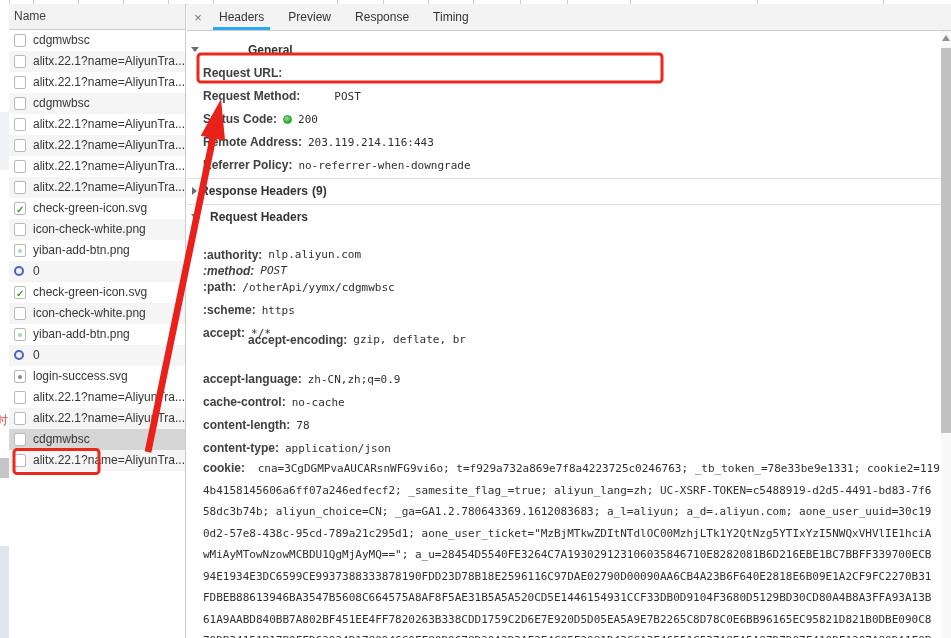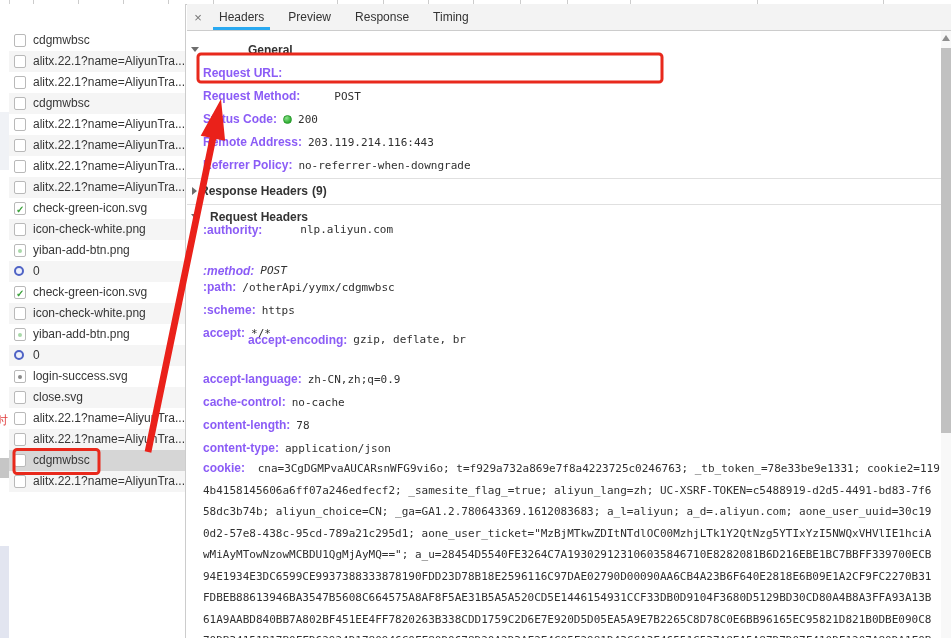--- a/index.html
+++ b/index.html
@@ -35,21 +35,21 @@
           box-sizing:border-box;display:flex;align-items:center;padding-left:2px;font-size:12px;color:#333;}
   #closex{width:18px;text-align:center;font-size:13px;color:#757575;cursor:pointer;}
   .tab{position:relative;height:26px;line-height:26px;padding:0 3px;margin:0 9px;color:#333;}
   .tab.active::after{content:"";position:absolute;left:-3px;right:-3px;bottom:0;height:3px;background:#29a9f1;}
   
   .secTitle{position:absolute;left:13px;height:23px;line-height:23px;font-size:12px;font-weight:bold;color:#333;}
   .tri{position:absolute;width:0;height:0;}
   .tri.down{border-left:4px solid transparent;border-right:4px solid transparent;border-top:5px solid #6e6e6e;}
   .tri.right{border-top:4px solid transparent;border-bottom:4px solid transparent;border-left:5px solid #6e6e6e;}
   .hrow{position:absolute;left:16px;height:23px;display:flex;align-items:center;white-space:nowrap;}
-  .hname{font-size:12px;font-weight:bold;color:#8b5cf6;margin-right:6px;}
+  .hname{font-size:12px;font-weight:bold;color:#404040;margin-right:6px;}
   .hval{font-family:"DejaVu Sans Mono",monospace;font-size:11px;color:#303030;}
   .statusdot{width:9px;height:9px;border-radius:50%;margin-right:6px;
              background:radial-gradient(circle at 35% 30%,#8ee48e,#2fae33 70%);border:1px solid #2a9a2e;box-sizing:border-box;}
   .divider{position:absolute;left:0;right:10px;height:1px;background:#e0e0e0;}
   .count{font-size:12px;font-weight:bold;color:#333;margin-left:4px;}
   
   #cookie{position:absolute;left:16px;top:454px;line-height:21.5px;white-space:pre;
           font-family:"DejaVu Sans Mono",monospace;font-size:11px;color:#303030;}
   #cookie .hname{font-family:"Liberation Sans",sans-serif;}
   
@@ -82,20 +82,21 @@
     </div>
 
   <div id="leftstrip">
     <div class="ls-tint"></div>
     <div class="ls-red">时</div>
     <div class="ls-gray"></div>
     <div class="ls-lav"></div>
   </div>
 
   <div id="sidebar">
+    <div id="nameheader">Name</div>
     <div id="rows">
         <div class="srow">
           <span class="sicon "></span>
           <span>cdgmwbsc</span>
         </div>
         <div class="srow alt">
           <span class="sicon "></span>
           <span>alitx.22.1?name=AliyunTra...</span>
         </div>
         <div class="srow">
@@ -150,24 +151,20 @@
           <span class="sicon greendot"></span>
           <span>yiban-add-btn.png</span>
         </div>
         <div class="srow alt">
           <span class="sicon ring"></span>
           <span>0</span>
         </div>
         <div class="srow">
           <span class="sicon darkdot"></span>
           <span>login-success.svg</span>
-        </div>
-        <div class="srow alt">
-          <span class="sicon "></span>
-          <span>close.svg</span>
         </div>
         <div class="srow">
           <span class="sicon "></span>
           <span>alitx.22.1?name=AliyunTra...</span>
         </div>
         <div class="srow alt">
           <span class="sicon "></span>
           <span>alitx.22.1?name=AliyunTra...</span>
         </div>
         <div class="srow sel">
@@ -217,21 +214,21 @@
       </div>
 
     <div class="divider" style="top:174px;"></div>
     <div class="tri right" style="left:5px;top:183px;"></div>
     <div class="secTitle" style="top:175.5px;"><span>Response Headers</span><span class="count">(9)</span></div>
 
     <div class="divider" style="top:200px;"></div>
     <div class="tri down" style="left:4px;top:210px;"></div>
     <div class="secTitle" style="top:201.5px;padding-left:10px;">Request Headers</div>
     <div>
-        <div class="hrow" style="top: 214px; gap: 32px;">
+        <div class="hrow" style="top: 239px;">
           <span class="hname">:authority:</span>
           <span class="hval">nlp.aliyun.com</span>
         </div>
         <div class="hrow" style="top: 255px; font-style: italic;">
           <span class="hname">:method:</span>
           <span class="hval">POST</span>
         </div>
         <div class="hrow" style="top: 271.5px;">
           <span class="hname">:path:</span>
           <span class="hval">/otherApi/yymx/cdgmwbsc</span>

